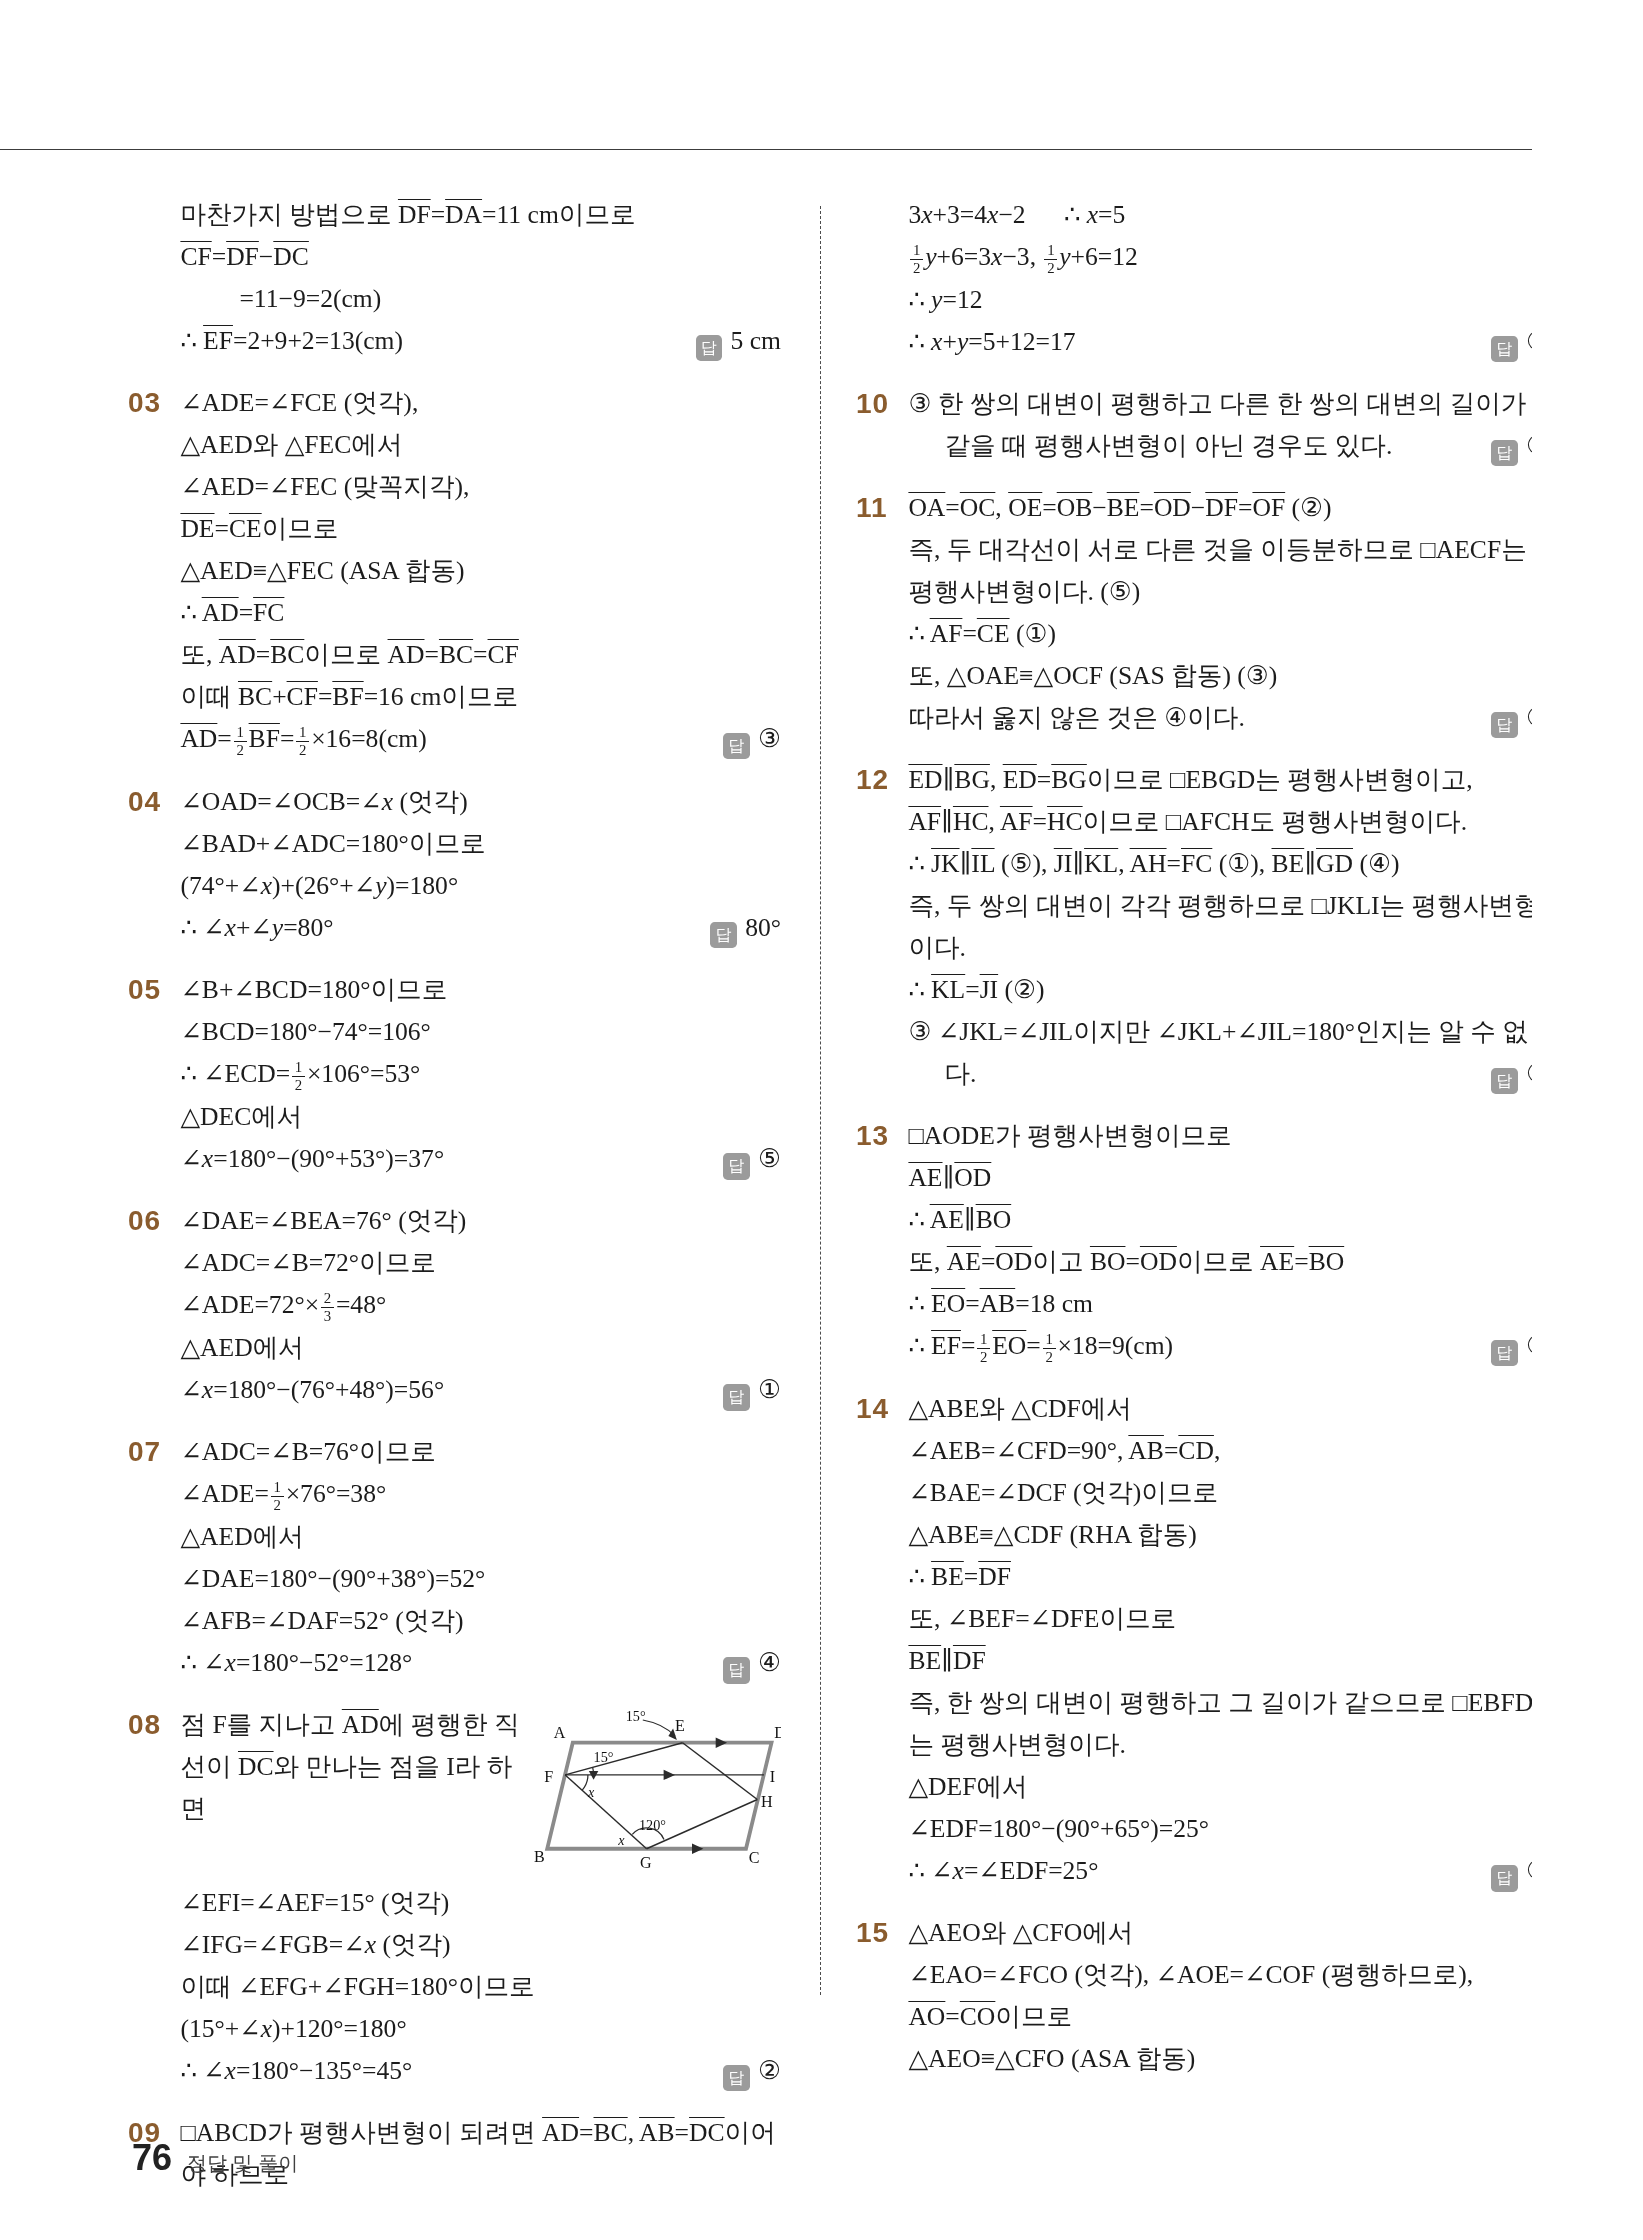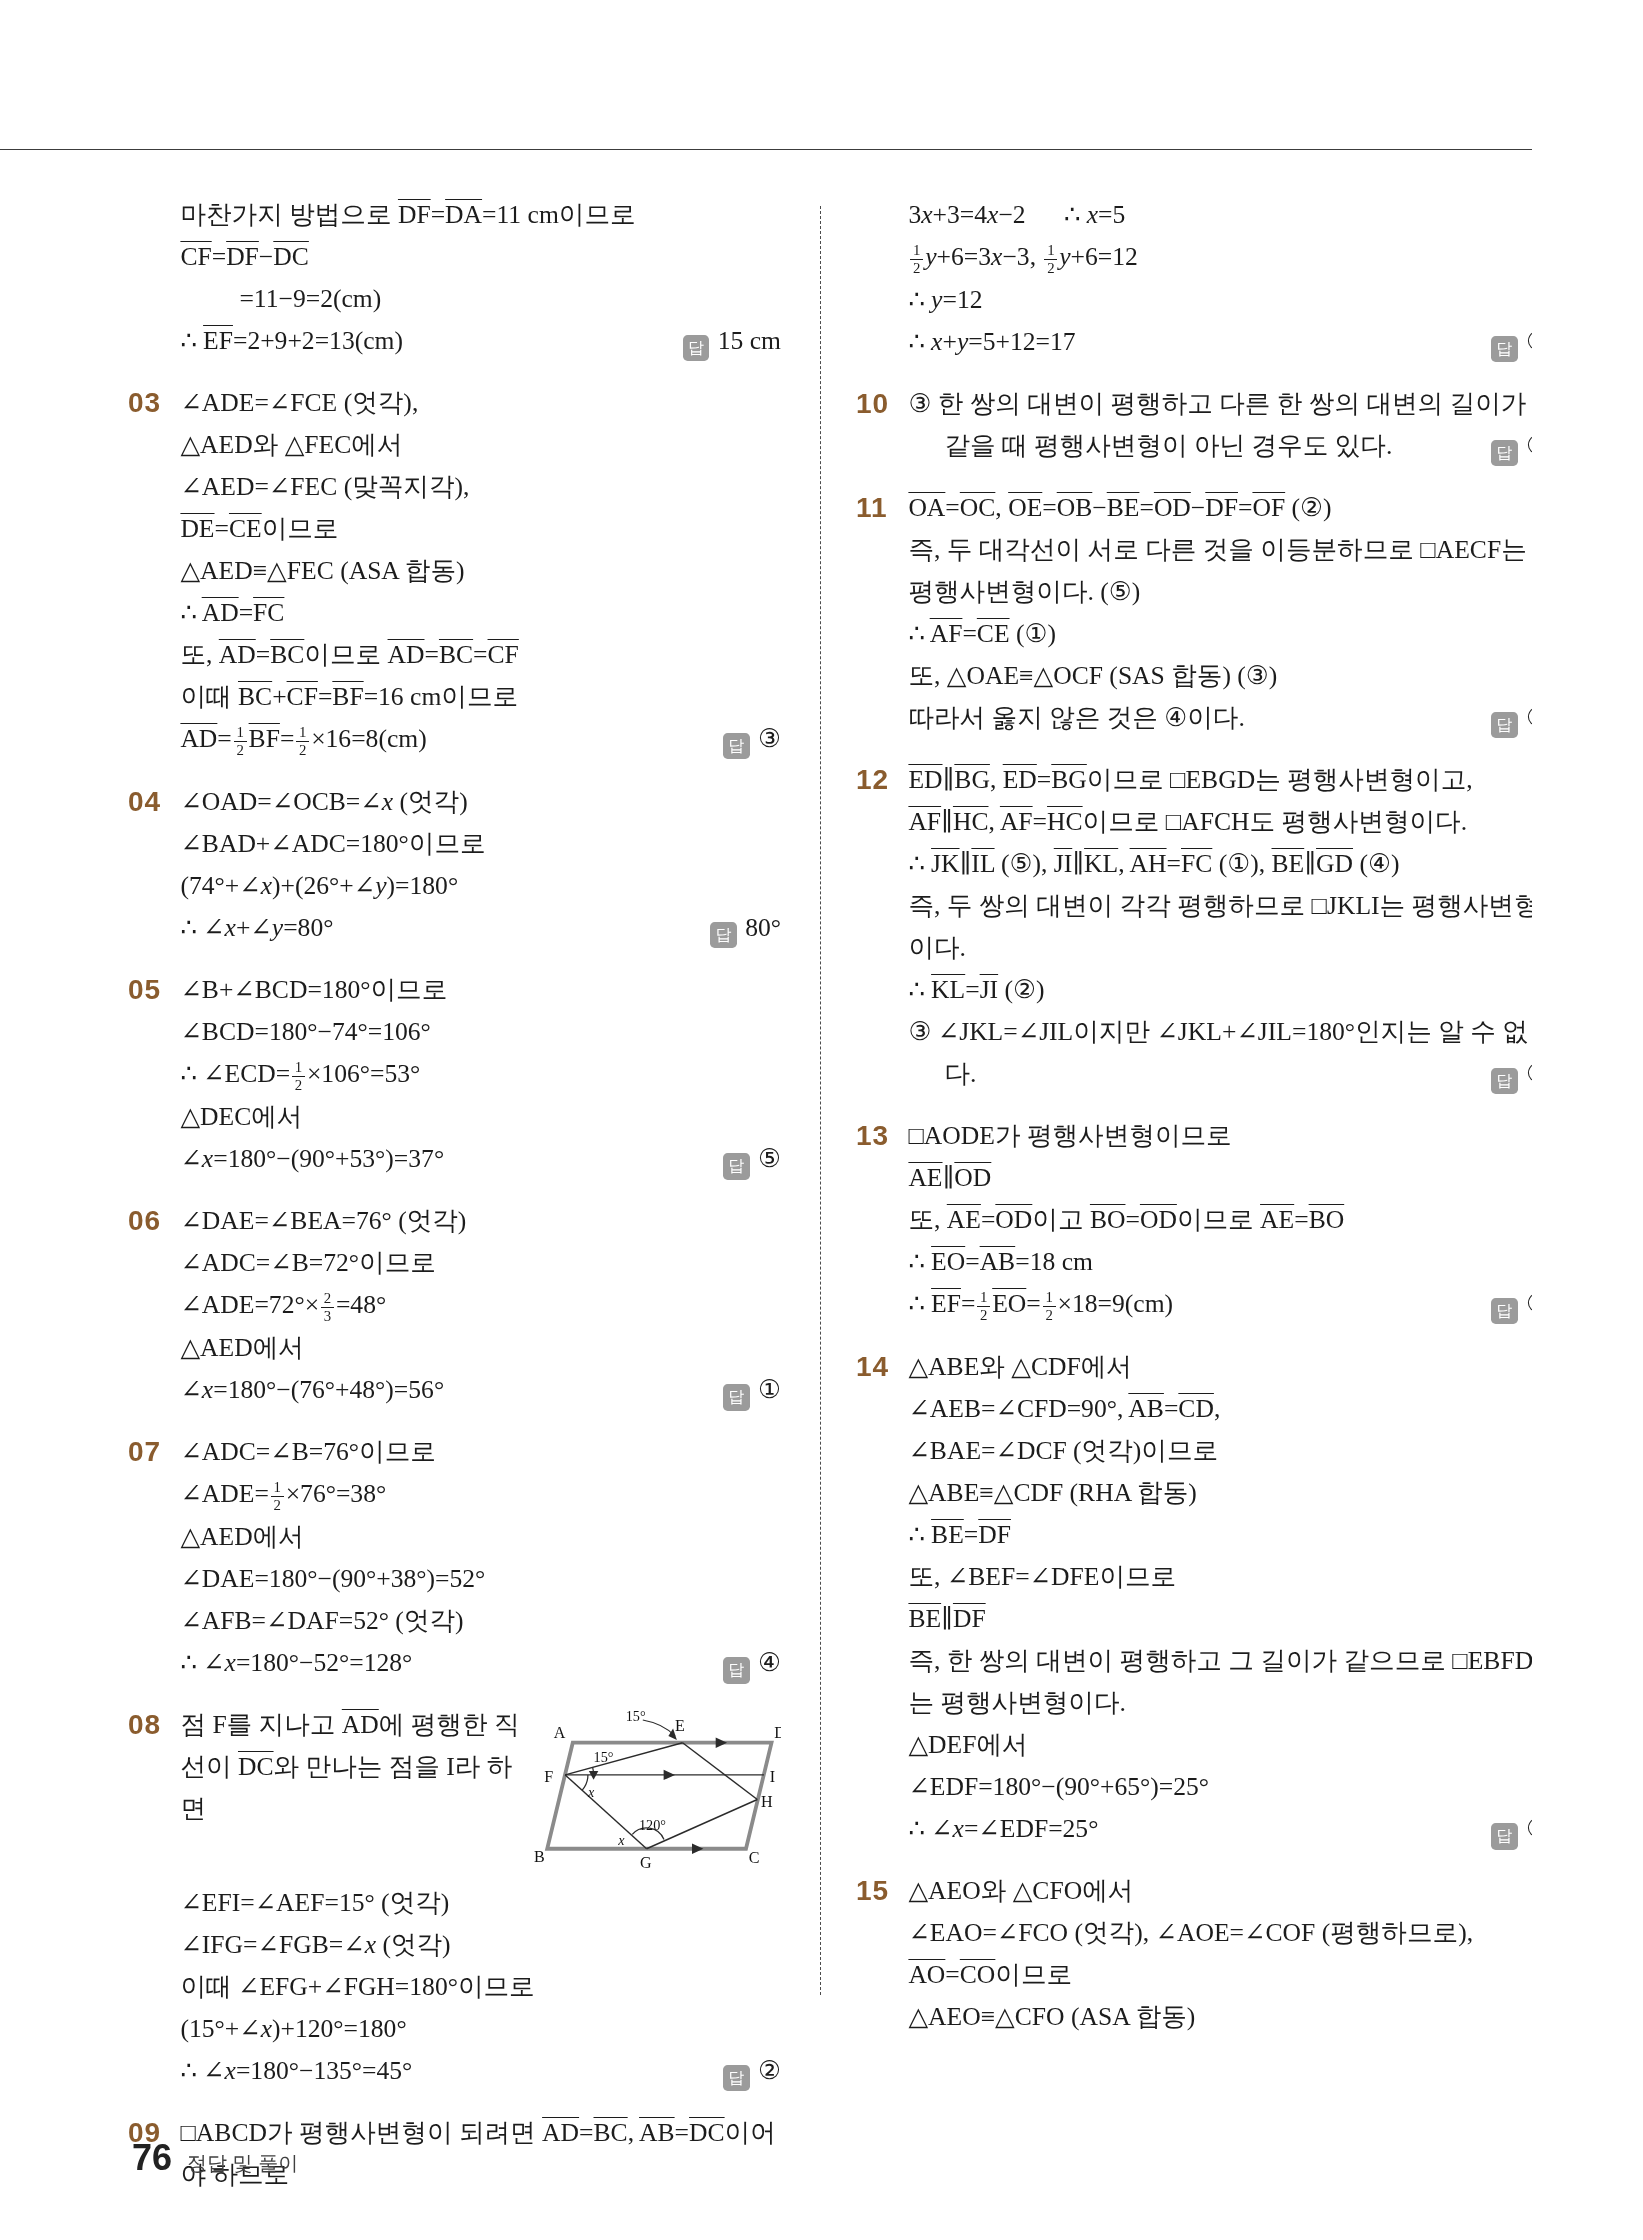--- a/index.html
+++ b/index.html
@@ -52,21 +52,21 @@
 
 <div class="page">
   <div class="top-rule"></div>
   <div class="col col-left" id="col-left">
       <div class="block">
         <div class="num"></div>
         <div class="content">
           <div class="line">마찬가지 방법으로 <span class="ov">DF</span>=<span class="ov">DA</span>=11 cm이므로</div>
           <div class="line"><span class="ov">CF</span>=<span class="ov">DF</span>−<span class="ov">DC</span></div>
           <div class="line indent">=11−9=2(cm)</div>
-          <div class="line">∴ <span class="ov">EF</span>=2+9+2=13(cm)<span class="ans"><span class="badge">답</span><span class="ans-text">15 cm</span></span></div>
+          <div class="line">∴ <span class="ov">EF</span>=2+9+2=13(cm)<span class="ans"><span class="badge">답</span><span class="ans-text">5 cm</span></span></div>
         </div>
       </div>
       <div class="block">
         <div class="num">03</div>
         <div class="content">
           <div class="line">∠ADE=∠FCE (엇각),</div>
           <div class="line">△AED와 △FEC에서</div>
           <div class="line">∠AED=∠FEC (맞꼭지각),</div>
           <div class="line"><span class="ov">DE</span>=<span class="ov">CE</span>이므로</div>
           <div class="line">△AED≡△FEC (ASA 합동)</div>
@@ -213,20 +213,21 @@
           <div class="line">즉, 두 쌍의 대변이 각각 평행하므로 □JKLI는 평행사변형이다.</div>
           <div class="line">∴ <span class="ov">KL</span>=<span class="ov">JI</span> (②)</div>
           <div class="line hang">③ ∠JKL=∠JIL이지만 ∠JKL+∠JIL=180°인지는 알 수 없다.<span class="ans"><span class="badge">답</span><span class="ans-text">③</span></span></div>
         </div>
       </div>
       <div class="block">
         <div class="num">13</div>
         <div class="content">
           <div class="line">□AODE가 평행사변형이므로</div>
           <div class="line"><span class="ov">AE</span>∥<span class="ov">OD</span></div>
+          <div class="line">∴ <span class="ov">AE</span>∥<span class="ov">BO</span></div>
           <div class="line">또, <span class="ov">AE</span>=<span class="ov">OD</span>이고 <span class="ov">BO</span>=<span class="ov">OD</span>이므로 <span class="ov">AE</span>=<span class="ov">BO</span></div>
           <div class="line">∴ <span class="ov">EO</span>=<span class="ov">AB</span>=18 cm</div>
           <div class="line">∴ <span class="ov">EF</span>=<span class="frac"><span class="fn">1</span><span class="fd">2</span></span><span class="ov">EO</span>=<span class="frac"><span class="fn">1</span><span class="fd">2</span></span>×18=9(cm)<span class="ans"><span class="badge">답</span><span class="ans-text">①</span></span></div>
         </div>
       </div>
       <div class="block">
         <div class="num">14</div>
         <div class="content">
           <div class="line">△ABE와 △CDF에서</div>
           <div class="line">∠AEB=∠CFD=90°, <span class="ov">AB</span>=<span class="ov">CD</span>,</div>

